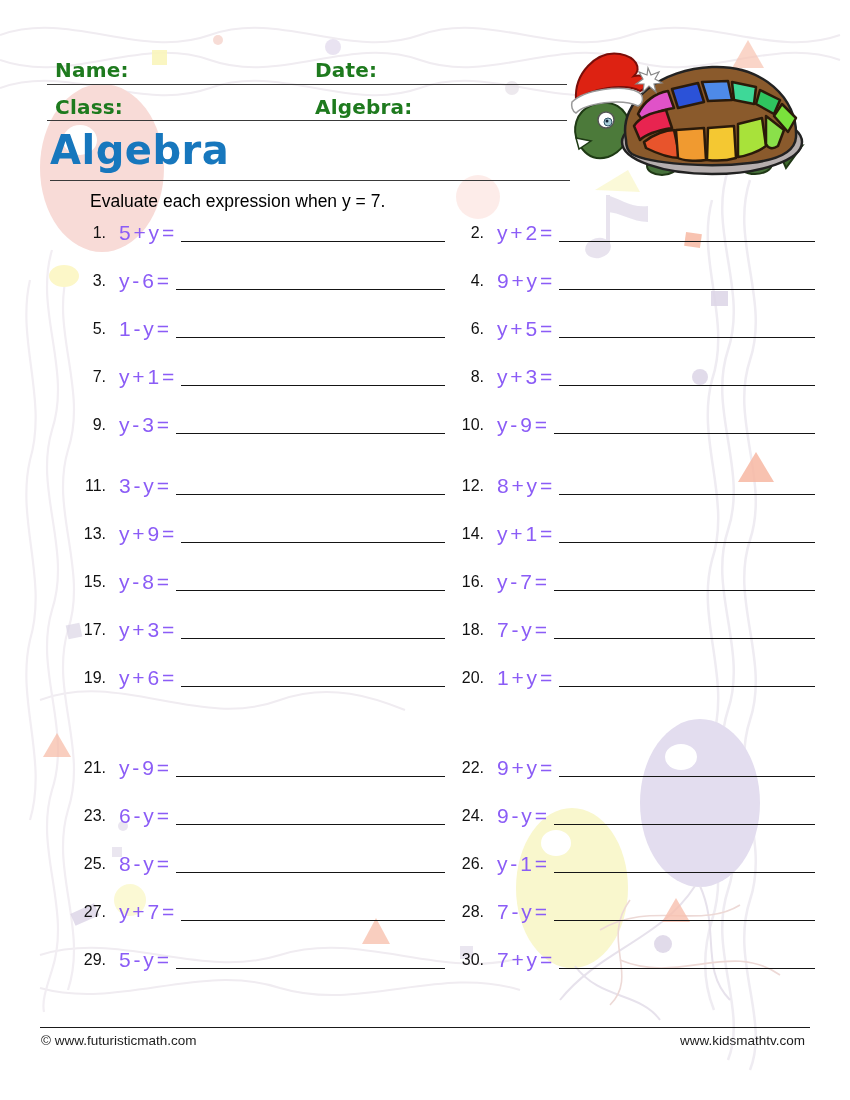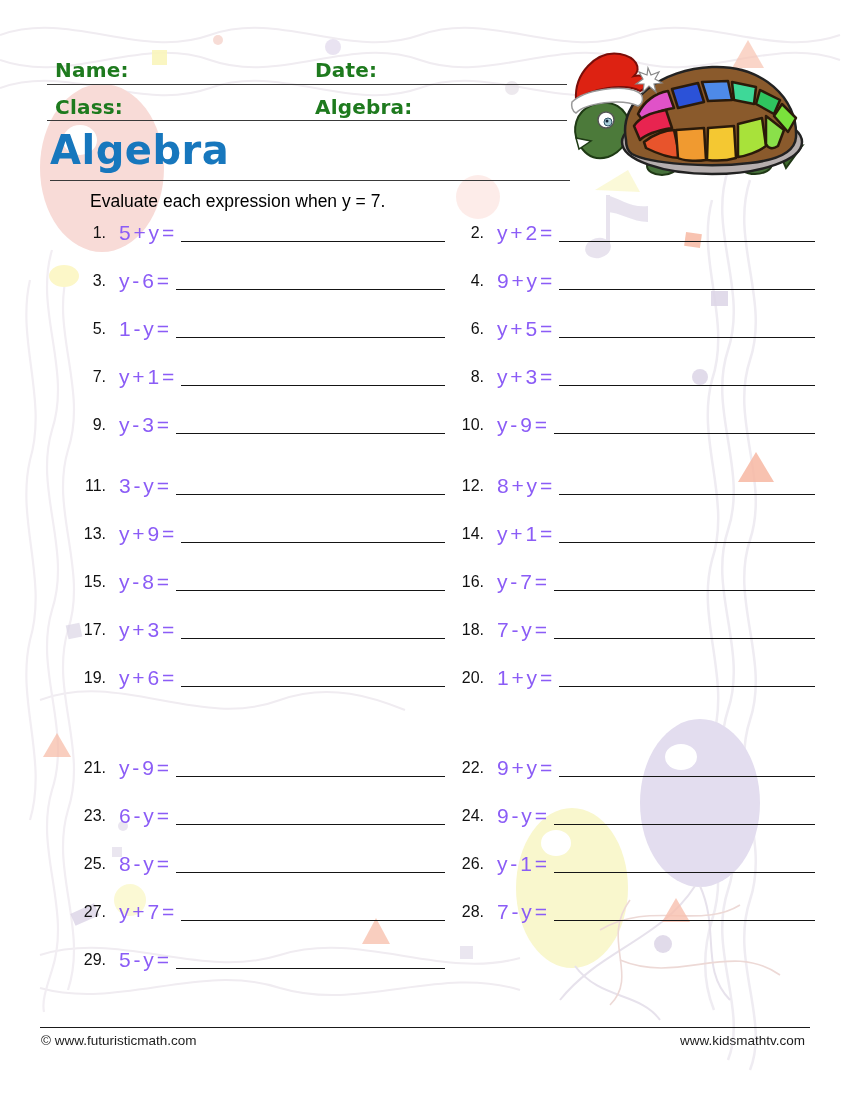--- a/index.html
+++ b/index.html
@@ -306,20 +306,25 @@
       <div class="prob">
           <span class="pnum">28.</span>
           <span class="pexpr">7 - y =</span>
           <span class="pline"></span>
         </div>
       <div class="prob">
           <span class="pnum">29.</span>
           <span class="pexpr">5 - y =</span>
           <span class="pline"></span>
         </div>
+      <div class="prob">
+          <span class="pnum">30.</span>
+          <span class="pexpr">7 + y =</span>
+          <span class="pline"></span>
+        </div>
     </div>
   </div>
 
   <div class="footline"></div>
   <div class="foot foot-left">© www.futuristicmath.com</div>
   <div class="foot foot-right">www.kidsmathtv.com</div>
 
 </div>
 
 </body></html>

